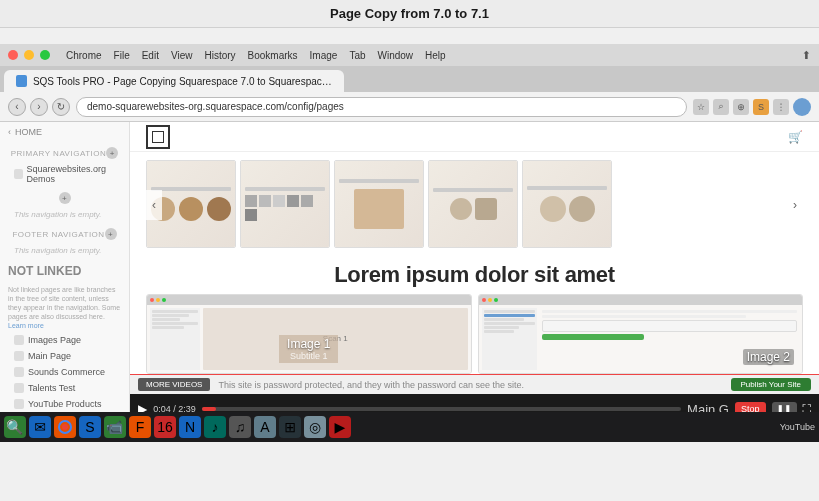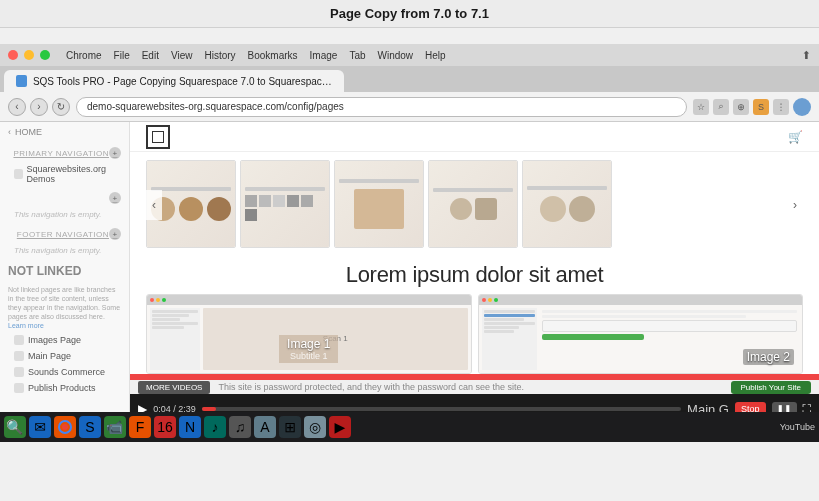--- a/index.html
+++ b/index.html
@@ -167,22 +167,21 @@
       gap: 4px;
     }
     .sidebar-section-header {
       padding: 5px 8px 2px;
       font-size: 8px;
       color: #aaa;
       text-transform: uppercase;
       letter-spacing: 0.5px;
       display: flex;
       align-items: center;
-      justify-content: flex-end;
-      text-decoration: underline;
+      justify-content: center;
     }
     .sidebar-section-header .plus-btn {
       width: 12px; height: 12px;
       background: #ccc;
       border-radius: 50%;
       display: inline-flex;
       align-items: center;
       justify-content: center;
       font-size: 8px;
       color: #666;
@@ -312,21 +311,21 @@
     .mini-dot-y { background: #ffbd2e; }
     .mini-dot-g { background: #28c840; }
 
     
     #lorem-section {
       text-align: center;
       padding: 8px 0 6px;
     }
     #lorem-text {
       font-size: 22px;
-      font-weight: 400;
+      font-weight: 700;
       color: #2a2a2a;
       letter-spacing: -0.3px;
     }
 
     
     #bottom-screenshots {
       display: flex;
       gap: 6px;
       padding: 0 16px;
       height: 80px;
@@ -405,21 +404,21 @@
     }
     .vc-label {
       font-size: 13px;
       color: #ccc;
     }
 
     
     #browser-bottom {
       height: 20px;
       background: #f0f0f0;
-      border-top: 6px solid #ef4444;
+      border-top: 1px solid #ef4444;
       display: flex;
       align-items: center;
       padding: 0 8px;
       font-size: 9px;
       color: #888;
       gap: 8px;
     }
     #more-videos-btn {
       background: #555;
       color: white;
@@ -565,21 +564,25 @@
     <div class="sidebar-item">
       <span class="item-icon"></span>
       <span>Main Page</span>
     </div>
     <div class="sidebar-item">
       <span class="item-icon"></span>
       <span>Sounds Commerce</span>
     </div>
     <div class="sidebar-item">
       <span class="item-icon"></span>
-      <span>Publish Products</span>
+      <span>Talents Test</span>
+    </div>
+    <div class="sidebar-item">
+      <span class="item-icon"></span>
+      <span>YouTube Products</span>
     </div>
 
   </div>
 
   <div id="main-content">
 
     <div id="page-top-bar">
       <div class="page-logo">
         <div class="page-logo-inner"></div>
       </div>

